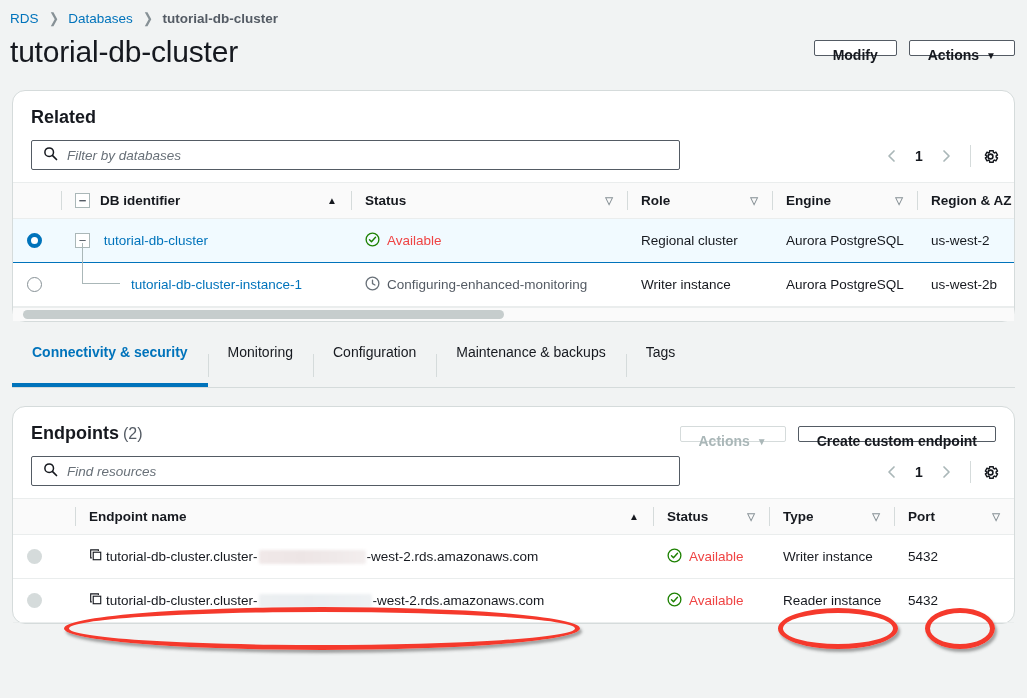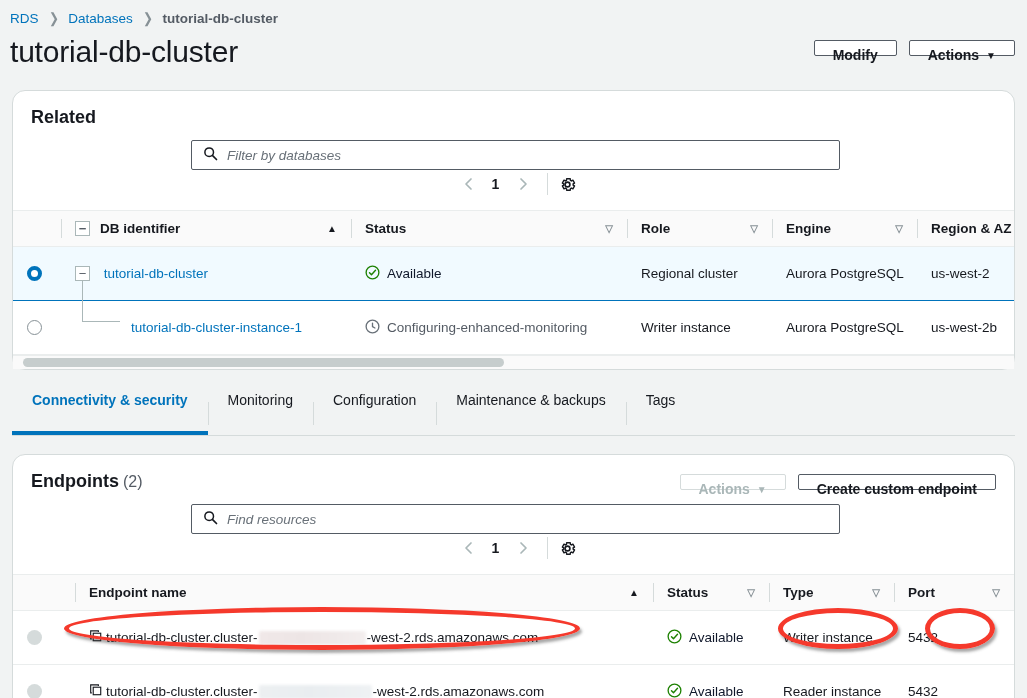--- a/index.html
+++ b/index.html
@@ -64,23 +64,22 @@
   .panel-title {
     font-size: 18px; font-weight: bold; color: #16191f;
   }
   .panel-title .count {
     font-weight: normal; color: #545b64; font-size: 16px; margin-left: 4px;
   }
   .panel-head-actions { display: flex; gap: 12px; align-items: center; }
 
   
   .filter-row {
-    display: flex; align-items: center; justify-content: space-between;
+    display: flex; align-items: flex-end; justify-content: space-between;
     padding: 6px 14px 12px 18px;
-    flex-direction: column;
   }
   .search-box {
     position: relative; width: 649px; height: 30px;
     border: 1px solid #545b64; border-radius: 2px; background: #fff;
     display: flex; align-items: center;
   }
   .search-box .mag { margin: 0 9px 0 11px; flex: none; }
   .search-box .ph {
     font-size: 13.5px; color: #687078; font-style: italic;
     font-family: "Liberation Sans", sans-serif;
@@ -114,21 +113,21 @@
     display: flex; align-items: center; justify-content: space-between;
     width: 100%;
   }
   table.grid th .sortglyph { color: #16191f; font-size: 10px; margin-left: 10px; }
   table.grid th .sortglyph.inactive { color: #879196; }
   table.grid th.sep::before {
     content: ""; position: absolute; left: 0; top: 8px; bottom: 8px;
     width: 1px; background: #d5dbdb;
   }
   table.grid td {
-    font-size: 13.5px; color: #16191f; padding: 8px 14px; height: 54px;
+    font-size: 13.5px; color: #16191f; padding: 8px 14px; height: 44px;
     border-bottom: 1px solid #eaeded; white-space: nowrap;
     vertical-align: middle;
   }
   tr.row-selected td { background: #f1faff; }
   tr.row-selected td:first-child,
   tr.row-selected td { border-top: 1px solid #0073bb; border-bottom: 1px solid #0073bb; }
   .link { color: #0073bb; cursor: pointer; }
 
   
   .radio {
@@ -152,21 +151,21 @@
     vertical-align: middle; margin-right: 10px;
   }
   .tree-connector {
     position: absolute; left: 21px; top: -20px; width: 38px; height: 41px;
     border-left: 1px solid #aab7b8; border-bottom: 1px solid #aab7b8;
   }
   .indent-name { margin-left: 56px; }
 
   
   .status { display: inline-flex; align-items: center; gap: 7px; }
-  .status.ok { color: #0f172a; }
+  .status.ok { color: #ef4444; }
   .status.pending { color: #545b64; }
 
   
   .ep-name { display: inline-flex; align-items: center; }
   .copy-icon { margin-right: 2px; flex: none; cursor: pointer; }
   .redacted {
     display: inline-block; height: 14px; vertical-align: middle;
     border-radius: 2px; margin: 0 1px;
     background: linear-gradient(90deg,#f0e8e8,#ede5e5 40%,#efe9e9 70%,#f3eeee);
     filter: blur(1.6px);

